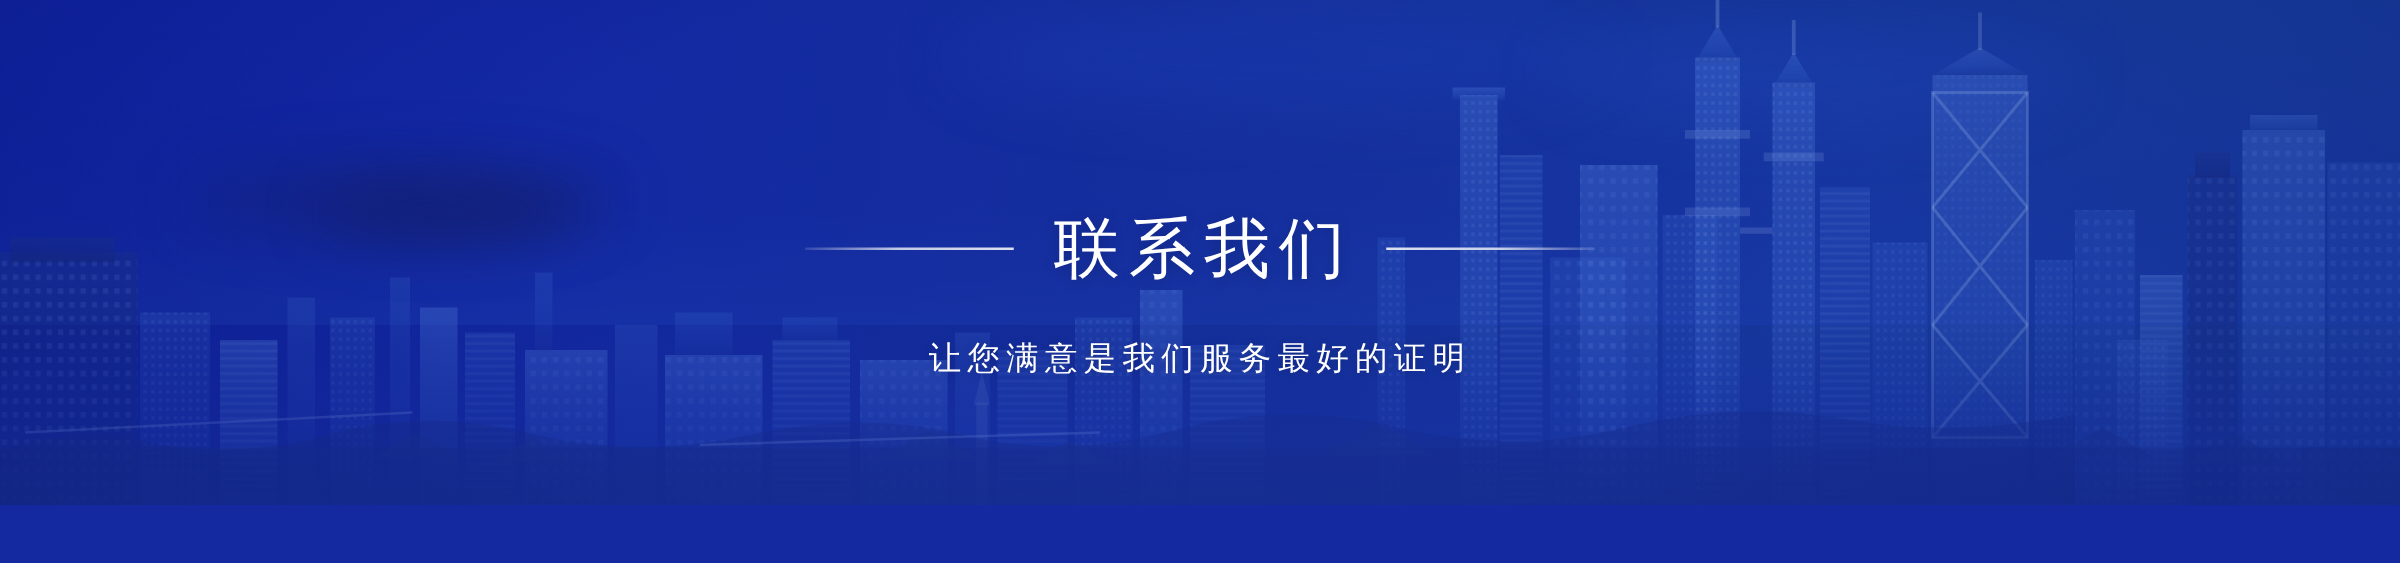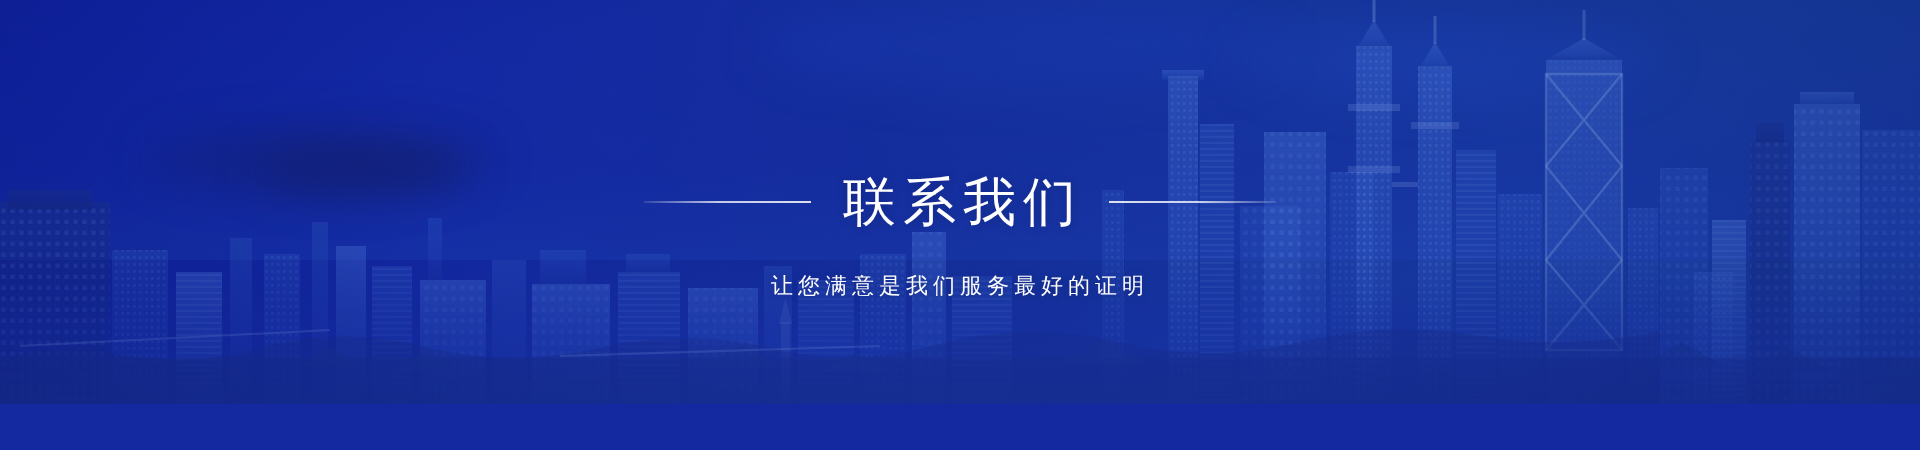--- a/index.html
+++ b/index.html
@@ -79,21 +79,21 @@
     letter-spacing:7px;
     font-weight:400;
     padding:0 26px 0 32px;
     white-space:nowrap;
     text-shadow:0 1px 10px rgba(0,0,0,0.18);
   }
 
   .subtitle {
     margin-top:43px;
     color:#ffffff;
-    font-size:22px;
+    font-size:26px;
     letter-spacing:5px;
     font-weight:400;
     white-space:nowrap;
     text-shadow:0 1px 8px rgba(0,0,0,0.20);
   }
 
   .tagline {
     margin-top:27px;
     color:#ffffff;
     font-size:29px;

